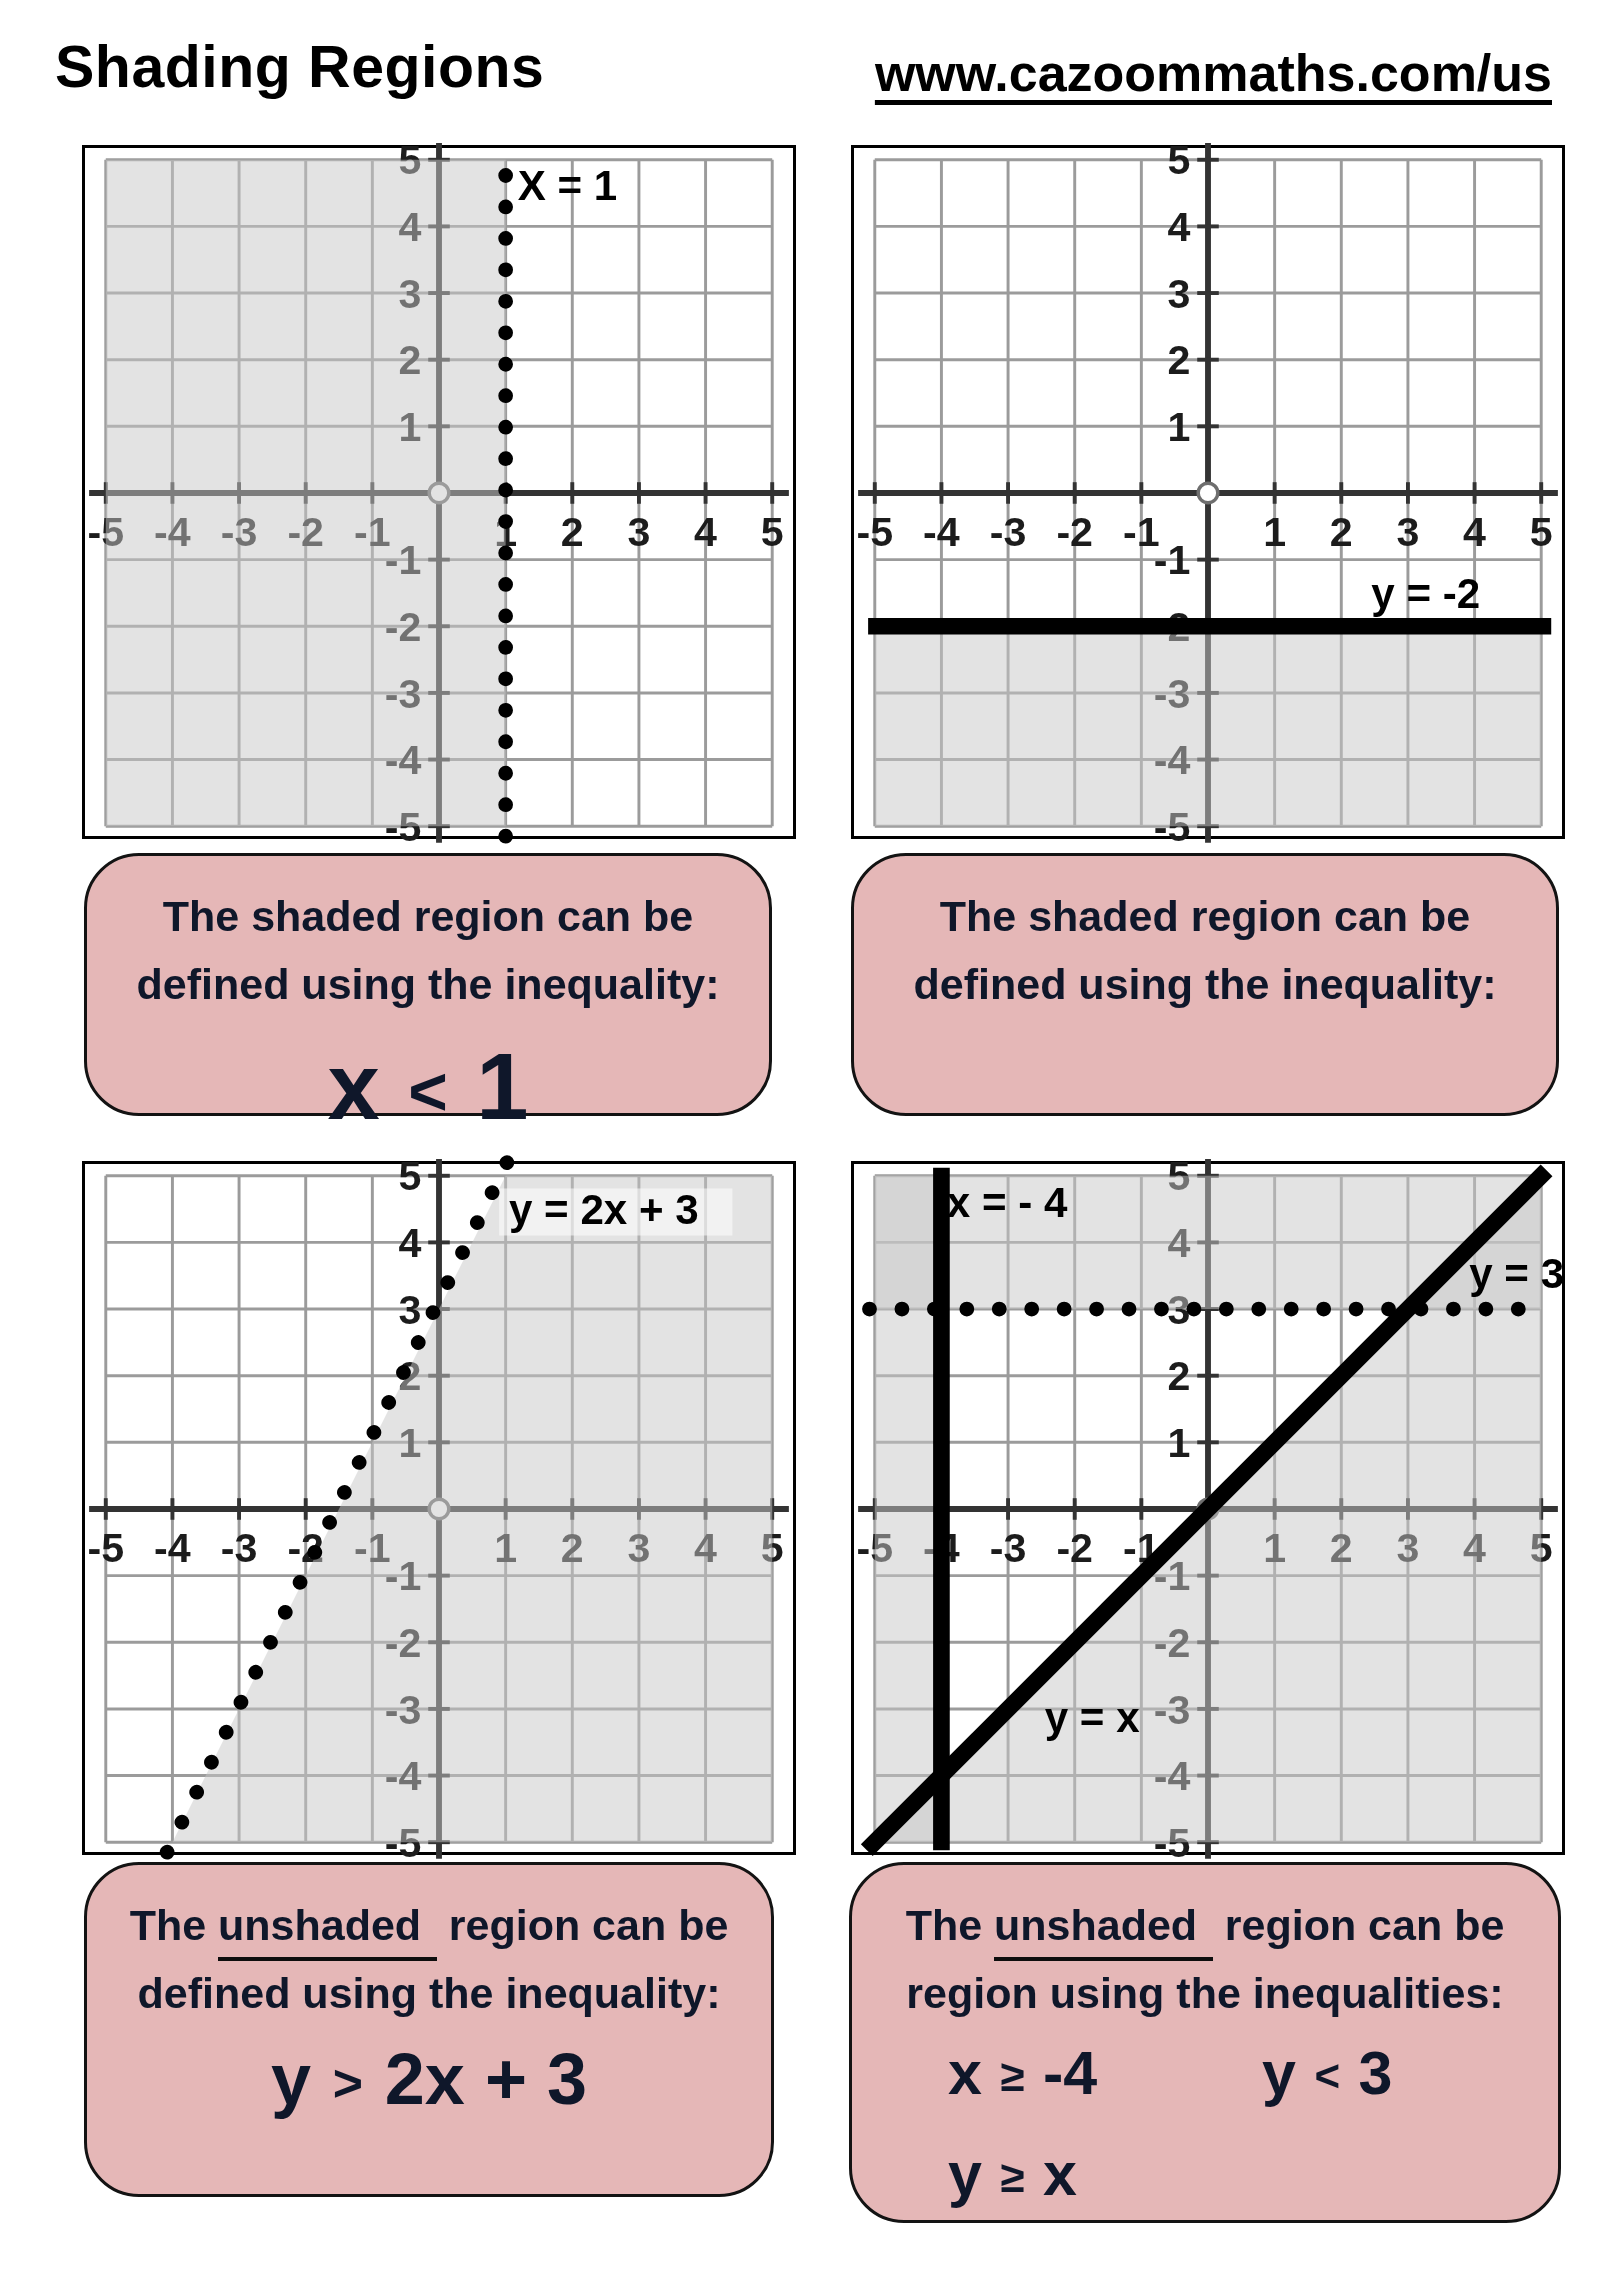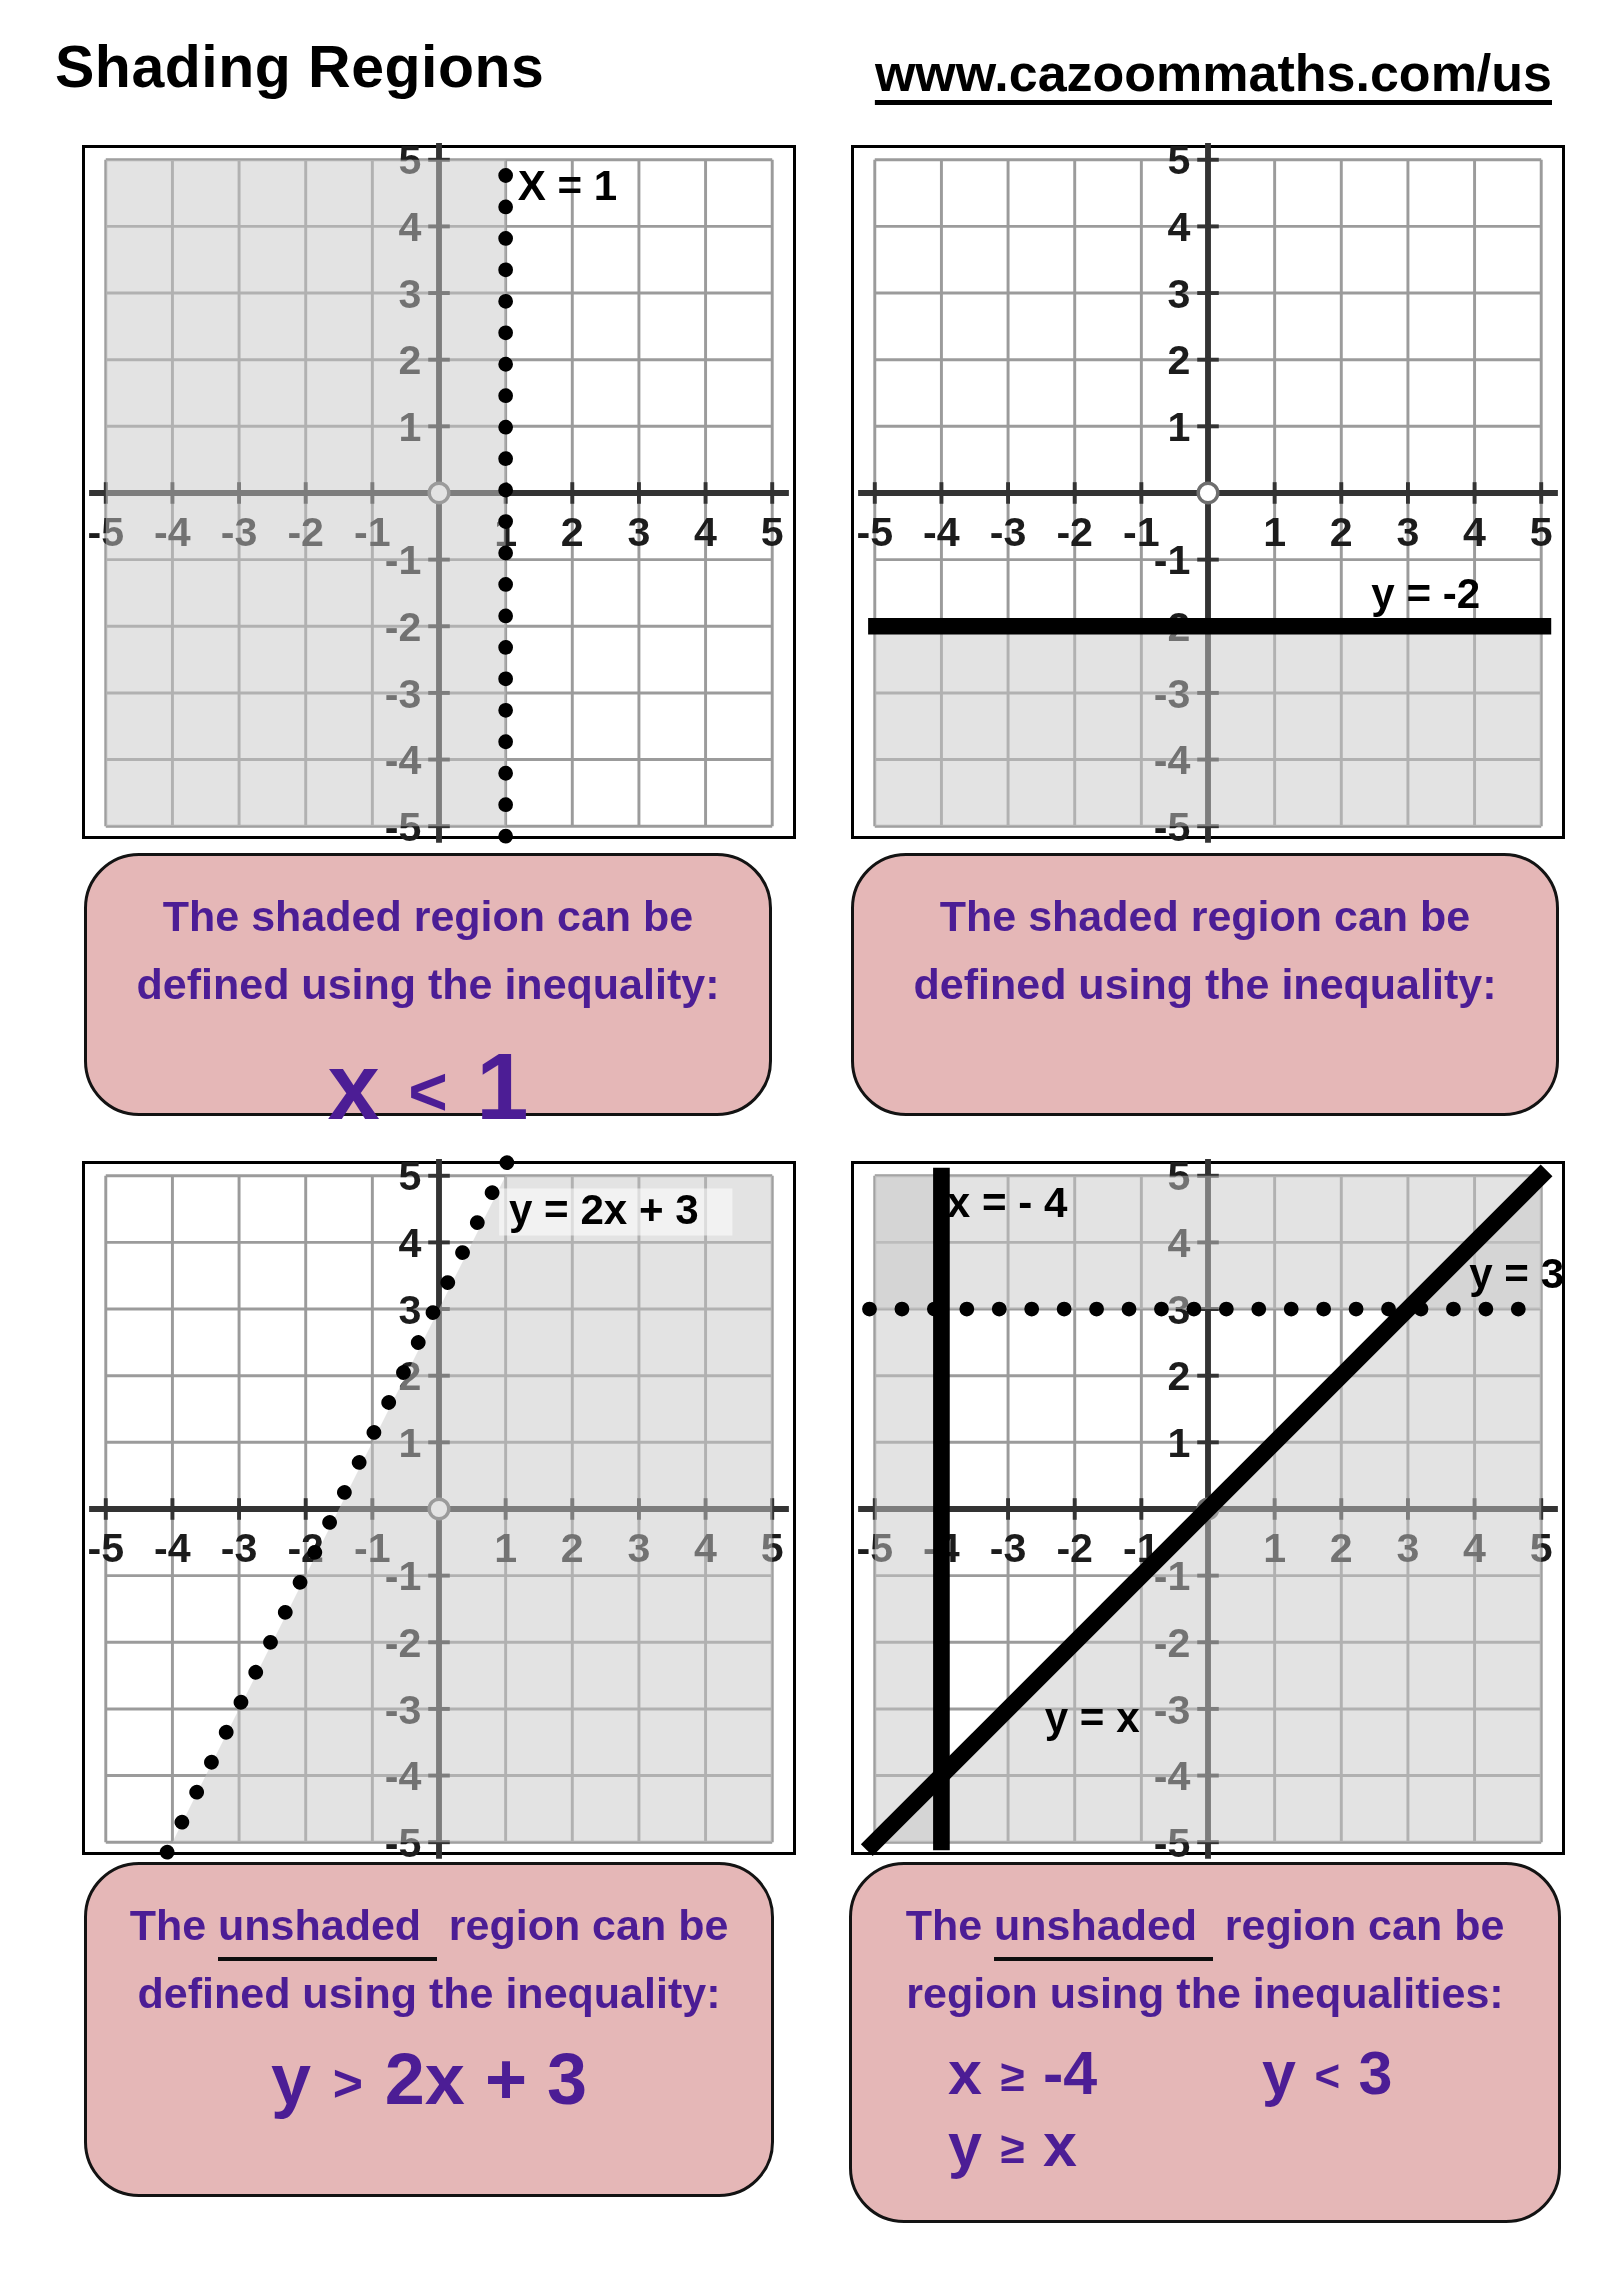--- a/index.html
+++ b/index.html
@@ -30,31 +30,31 @@
   .origin{fill:#ffffff;stroke:#6e6e6e;stroke-width:3.5;}
   .ticklabel{font:bold 42px "Liberation Sans","DejaVu Sans",sans-serif;fill:#1c1c1c;}
   .shade{fill:#c7c7c7;fill-opacity:0.5;}
   .labelbg{fill:#ffffff;fill-opacity:0.55;}
   .dotline{stroke:#000;stroke-linecap:round;fill:none;stroke-width:15;}
   .solidline{stroke:#000;stroke-width:17;fill:none;}
   .eqlabel{font:bold 43px "Liberation Sans","DejaVu Sans",sans-serif;fill:#000;}
 
   .caption{
     position:absolute;background:#e5b7b7;border:3.9px solid #131313;border-radius:55px;
-    box-sizing:border-box;text-align:center;color:#4c1d95;
+    box-sizing:border-box;text-align:center;color:#0f172a;
   }
   .cap-text{margin-top:27.4px;font-size:43px;font-weight:bold;line-height:1.58;}
   .emph{font-weight:bold;}
   .emph.u{border-bottom:4.9px solid #0d0d0d;padding-right:15.7px;padding-bottom:8px;}
   .ineq{font-weight:bold;white-space:nowrap;}
   .main-ineq{font-size:94px;margin-top:13.7px;}
   .main-ineq.mid{font-size:72px;margin-top:9.8px;}
   .op{font-size:0.72em;margin:0 0.42em;position:relative;top:-0.06em;}
   .ineq-grid{
-    display:grid;grid-template-columns:52% 48%;row-gap:2px;margin-top:9.8px;
+    display:grid;grid-template-columns:52% 48%;row-gap:31px;margin-top:9.8px;
     font-size:61px;font-weight:bold;text-align:left;
   }
   .ig-l{padding-left:96px;}
   .ig-r{padding-left:43px;}
 </style>
 </head>
 <body>
 
 <div class="title">Shading Regions</div>
 <div class="url">www.cazoommaths.com/us</div>

